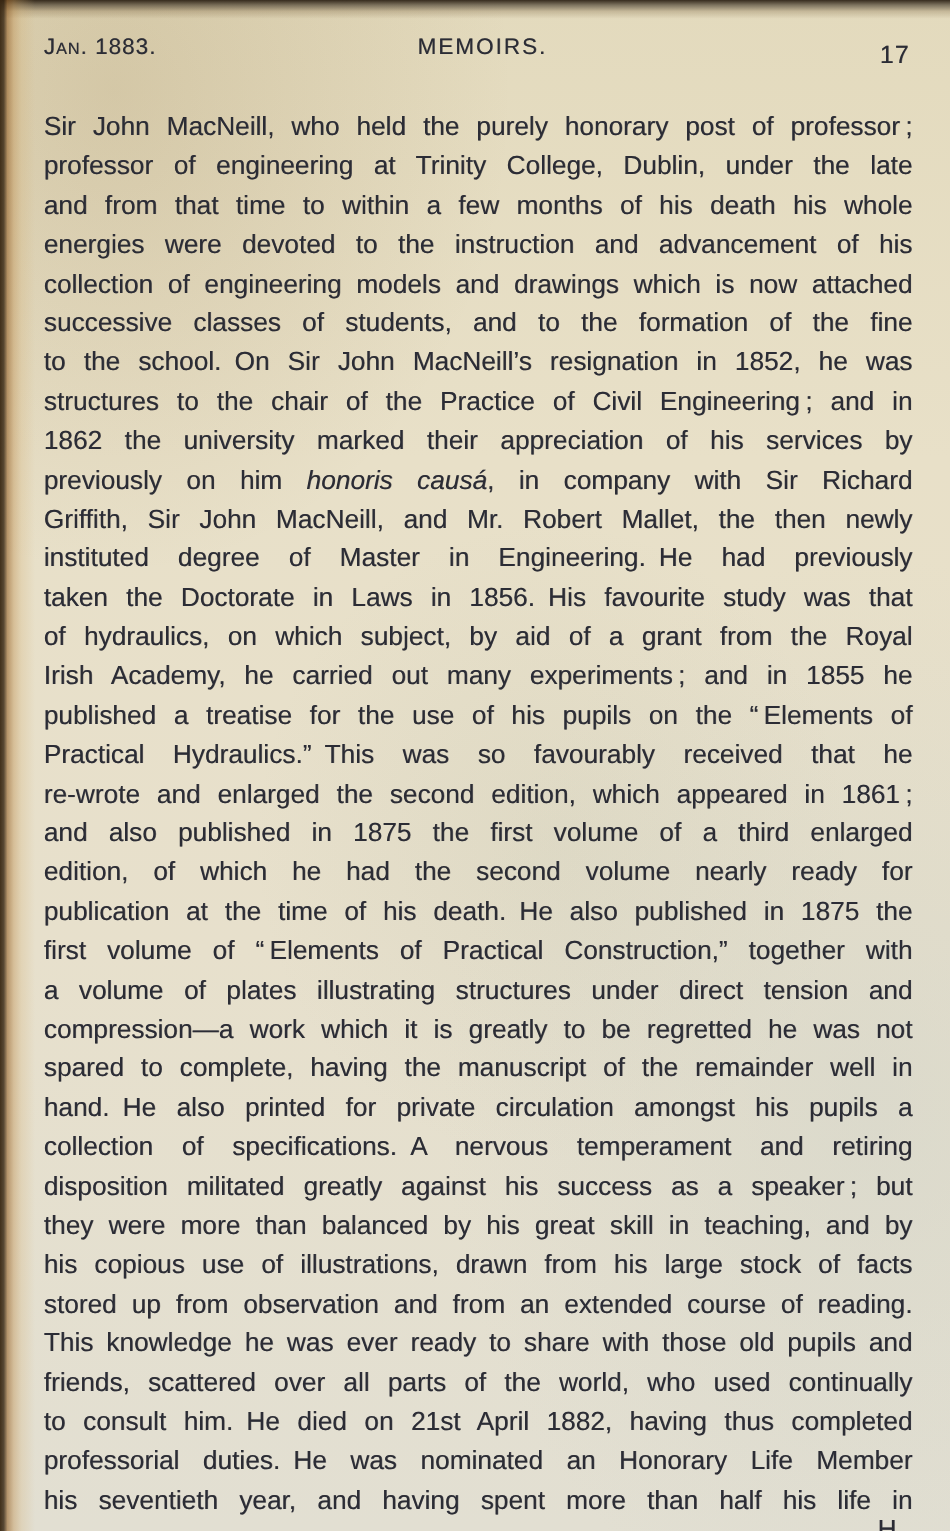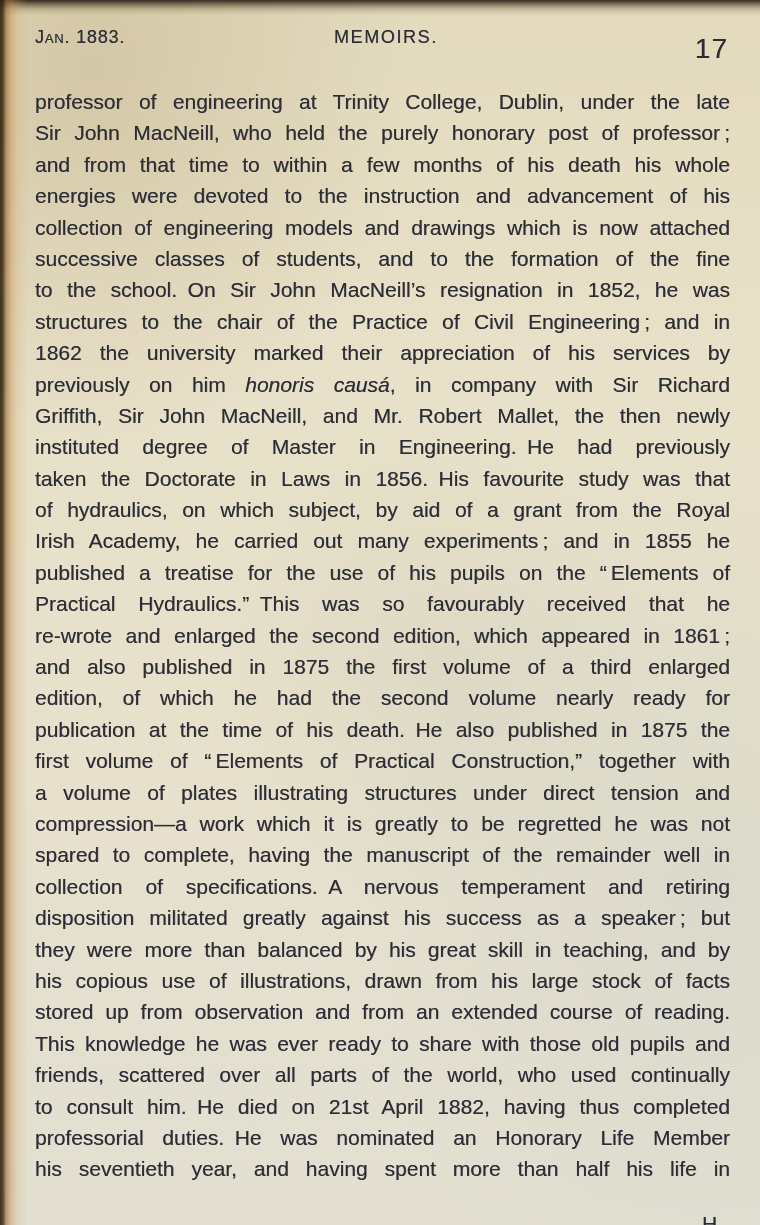--- a/index.html
+++ b/index.html
@@ -38,21 +38,21 @@
   .hdr-date {
     position: absolute; left: 35px; top: 27px;
     font-size: 18px; font-variant: small-caps; letter-spacing: 0.8px;
   }
   .hdr-title {
     position: absolute; left: 334px; top: 27px;
     font-size: 18px; letter-spacing: 1.6px; text-align: center;
   }
   .hdr-page {
     position: absolute; right: 32px; top: 33px;
-    font-size: 28px; letter-spacing: 1px;
+    font-size: 20px; letter-spacing: 1px;
   }
   .body-text {
     position: absolute; left: 35px; top: 86px; width: 695px;
     font-size: 21px; line-height: 31.4px;
   }
   .line {
     text-align: justify;
     text-align-last: justify;
     height: 31.4px;
   }
@@ -64,22 +64,22 @@
 </style>
 </head>
 <body>
 
 <div class="page">
   <span class="hdr-date">Jan. 1883.</span>
   <span class="hdr-title">MEMOIRS.</span>
   <span class="hdr-page">17</span>
 
   <div class="body-text" id="body-text">
+      <div class="line"><span>Sir John MacNeill, who held the purely honorary post of professor ;</span></div>
       <div class="line"><span>professor of engineering at Trinity College, Dublin, under the late</span></div>
-      <div class="line"><span>Sir John MacNeill, who held the purely honorary post of professor ;</span></div>
       <div class="line"><span>and from that time to within a few months of his death his whole</span></div>
       <div class="line"><span>energies were devoted to the instruction and advancement of his</span></div>
       <div class="line"><span>collection of engineering models and drawings which is now attached</span></div>
       <div class="line"><span>successive classes of students, and to the formation of the fine</span></div>
       <div class="line"><span>to the school. On Sir John MacNeill’s resignation in 1852, he was</span></div>
       <div class="line"><span>structures to the chair of the Practice of Civil Engineering ; and in</span></div>
       <div class="line"><span>1862 the university marked their appreciation of his services by</span></div>
       <div class="line"><span>previously on him </span><span class="italic">honoris causá</span><span>, in company with Sir Richard</span></div>
       <div class="line"><span>Griffith, Sir John MacNeill, and Mr. Robert Mallet, the then newly</span></div>
       <div class="line"><span>instituted degree of Master in Engineering. He had previously</span></div>
@@ -89,20 +89,21 @@
       <div class="line"><span>published a treatise for the use of his pupils on the “ Elements of</span></div>
       <div class="line"><span>Practical Hydraulics.” This was so favourably received that he</span></div>
       <div class="line"><span>re-wrote and enlarged the second edition, which appeared in 1861 ;</span></div>
       <div class="line"><span>and also published in 1875 the first volume of a third enlarged</span></div>
       <div class="line"><span>edition, of which he had the second volume nearly ready for</span></div>
       <div class="line"><span>publication at the time of his death. He also published in 1875 the</span></div>
       <div class="line"><span>first volume of “ Elements of Practical Construction,” together with</span></div>
       <div class="line"><span>a volume of plates illustrating structures under direct tension and</span></div>
       <div class="line"><span>compression—a work which it is greatly to be regretted he was not</span></div>
       <div class="line"><span>spared to complete, having the manuscript of the remainder well in</span></div>
+      <div class="line"><span>hand. He also printed for private circulation amongst his pupils a</span></div>
       <div class="line"><span>collection of specifications. A nervous temperament and retiring</span></div>
       <div class="line"><span>disposition militated greatly against his success as a speaker ; but</span></div>
       <div class="line"><span>they were more than balanced by his great skill in teaching, and by</span></div>
       <div class="line"><span>his copious use of illustrations, drawn from his large stock of facts</span></div>
       <div class="line"><span>stored up from observation and from an extended course of reading.</span></div>
       <div class="line"><span>This knowledge he was ever ready to share with those old pupils and</span></div>
       <div class="line"><span>friends, scattered over all parts of the world, who used continually</span></div>
       <div class="line"><span>to consult him. He died on 21st April 1882, having thus completed</span></div>
       <div class="line"><span>professorial duties. He was nominated an Honorary Life Member</span></div>
       <div class="line"><span>his seventieth year, and having spent more than half his life in</span></div>

